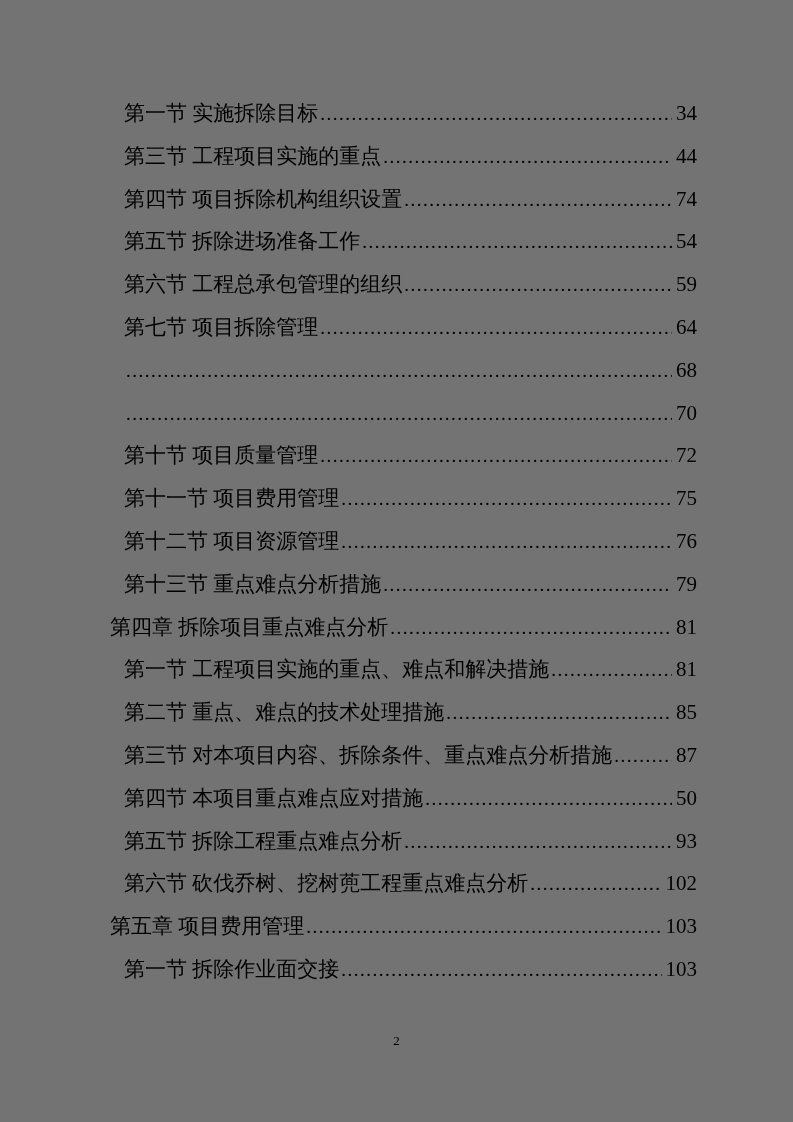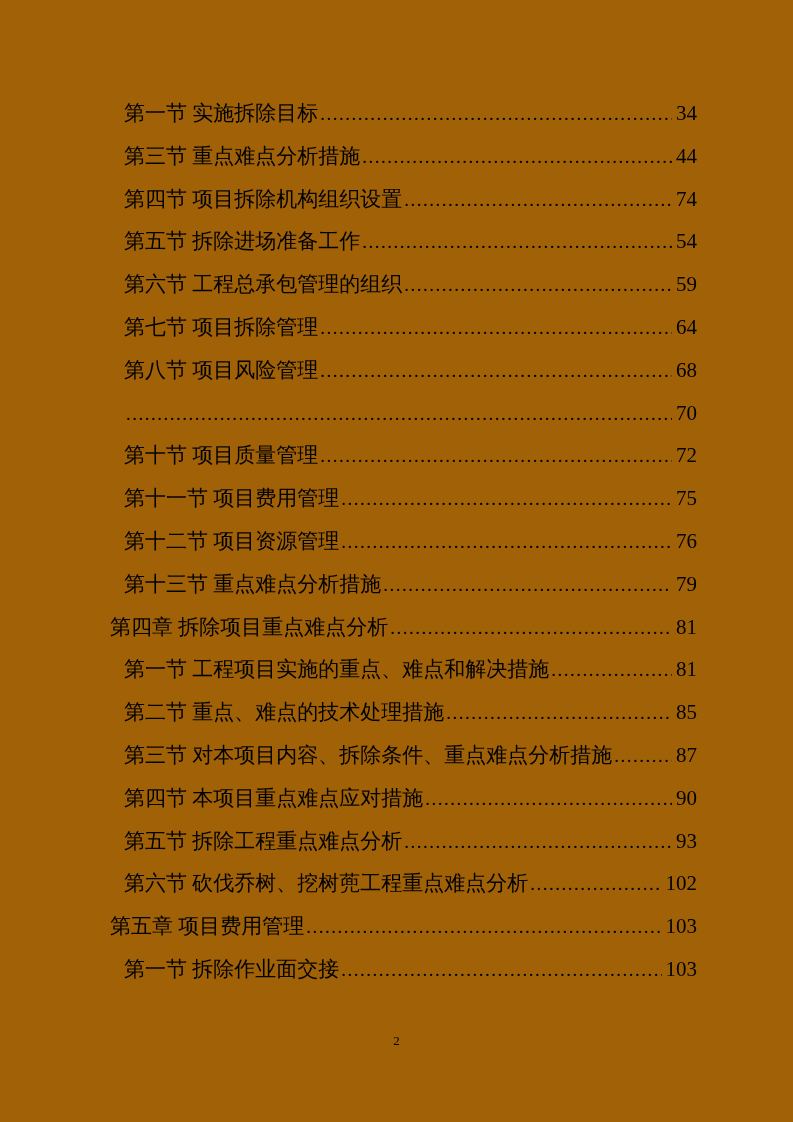--- a/index.html
+++ b/index.html
@@ -4,21 +4,21 @@
 <style>
   html, body {
     margin: 0;
     padding: 0;
     background: #ffffff;
   }
   .page {
     position: relative;
     width: 793px;
     height: 1122px;
-    background: #a16207;
+    background: #737373;
     color: #000000;
     font-family: "Liberation Serif", "DejaVu Serif", serif;
     overflow: hidden;
   }
   .toc {
     position: absolute;
     top: 92px;
     left: 110px;
     width: 587px;
   }
@@ -69,21 +69,21 @@
 <body>
 
 <div class="page">
   <div class="toc">
       <div class="toc-row section">
         <span class="toc-label">第一节 实施拆除目标</span>
         <span class="toc-dots"></span>
         <span class="toc-page">34</span>
       </div>
       <div class="toc-row section">
-        <span class="toc-label">第三节 重点难点分析措施</span>
+        <span class="toc-label">第三节 工程项目实施的重点</span>
         <span class="toc-dots"></span>
         <span class="toc-page">44</span>
       </div>
       <div class="toc-row section">
         <span class="toc-label">第四节 项目拆除机构组织设置</span>
         <span class="toc-dots"></span>
         <span class="toc-page">74</span>
       </div>
       <div class="toc-row section">
         <span class="toc-label">第五节 拆除进场准备工作</span>
@@ -94,21 +94,20 @@
         <span class="toc-label">第六节 工程总承包管理的组织</span>
         <span class="toc-dots"></span>
         <span class="toc-page">59</span>
       </div>
       <div class="toc-row section">
         <span class="toc-label">第七节 项目拆除管理</span>
         <span class="toc-dots"></span>
         <span class="toc-page">64</span>
       </div>
       <div class="toc-row section">
-        <span class="toc-label">第八节 项目风险管理</span>
         <span class="toc-dots"></span>
         <span class="toc-page">68</span>
       </div>
       <div class="toc-row section">
         <span class="toc-dots"></span>
         <span class="toc-page">70</span>
       </div>
       <div class="toc-row section">
         <span class="toc-label">第十节 项目质量管理</span>
         <span class="toc-dots"></span>
@@ -145,21 +144,21 @@
         <span class="toc-page">85</span>
       </div>
       <div class="toc-row section">
         <span class="toc-label">第三节 对本项目内容、拆除条件、重点难点分析措施</span>
         <span class="toc-dots"></span>
         <span class="toc-page">87</span>
       </div>
       <div class="toc-row section">
         <span class="toc-label">第四节 本项目重点难点应对措施</span>
         <span class="toc-dots"></span>
-        <span class="toc-page">90</span>
+        <span class="toc-page">50</span>
       </div>
       <div class="toc-row section">
         <span class="toc-label">第五节 拆除工程重点难点分析</span>
         <span class="toc-dots"></span>
         <span class="toc-page">93</span>
       </div>
       <div class="toc-row section">
         <span class="toc-label">第六节 砍伐乔树、挖树蔸工程重点难点分析</span>
         <span class="toc-dots"></span>
         <span class="toc-page">102</span>

